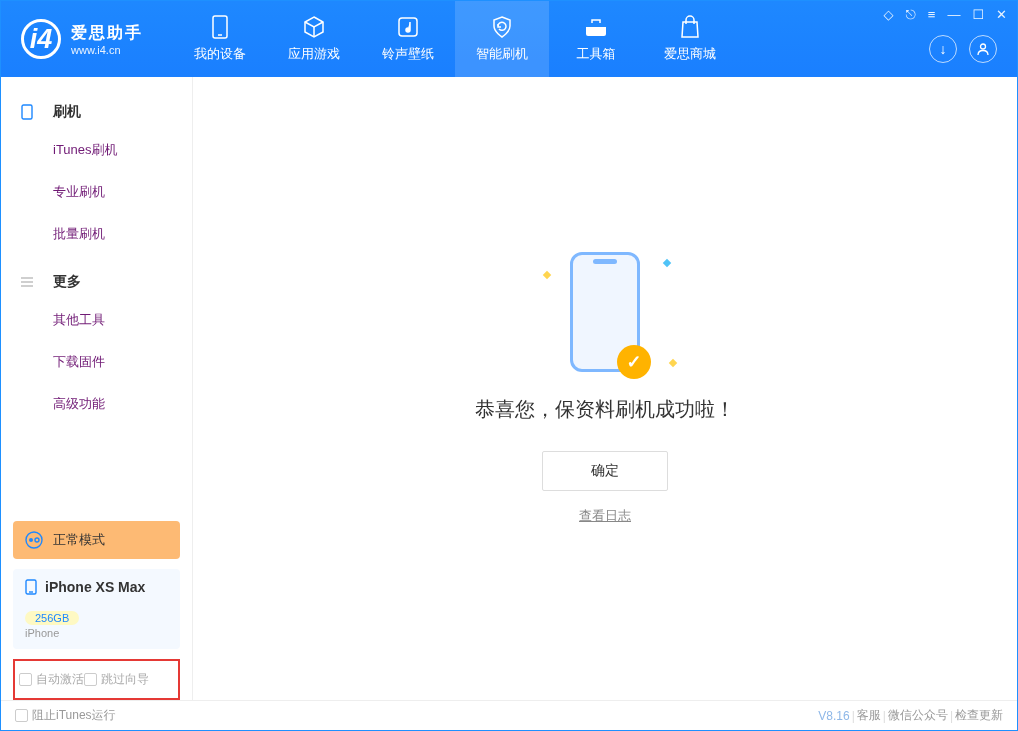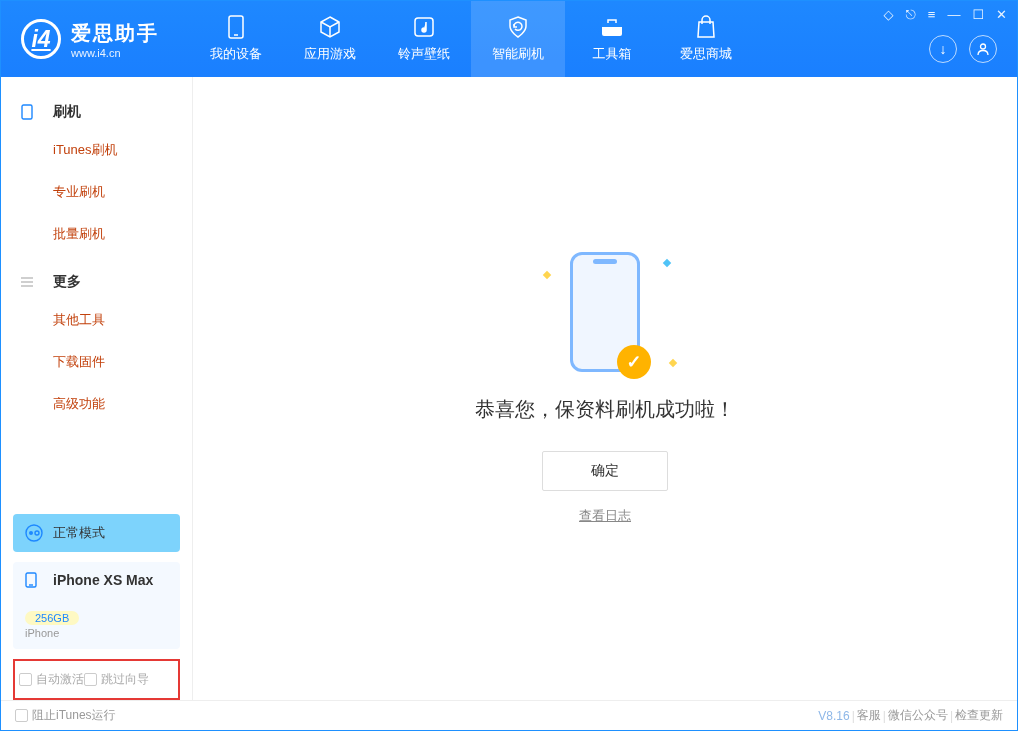--- a/index.html
+++ b/index.html
@@ -1,40 +1,40 @@
 <!DOCTYPE html>
 <html><head>
 <meta charset="utf-8">
 <style>
 * { margin: 0; padding: 0; box-sizing: border-box; font-family: "Microsoft YaHei", "PingFang SC", sans-serif; }
 body { background: #fff; width: 1018px; height: 731px; overflow: hidden; border: 1px solid #1e90ff; }
 .header { background: linear-gradient(180deg, #1e88ff 0%, #1a7fff 100%); height: 76px; display: flex; align-items: center; color: #fff; position: relative; }
 .logo-area { display: flex; align-items: center; padding: 0 20px; gap: 10px; }
-.logo-circle { width: 40px; height: 40px; border: 3px solid #fff; border-radius: 50%; display: flex; align-items: center; justify-content: center; font-size: 23px; font-style: italic; font-weight: bold; text-decoration: underline; }
+.logo-circle { width: 40px; height: 40px; border: 3px solid #fff; border-radius: 50%; display: flex; align-items: center; justify-content: center; font-size: 27px; font-style: italic; font-weight: bold; }
 .logo-text { display: flex; flex-direction: column; }
-.logo-text .main { font-size: 20px; font-weight: bold; letter-spacing: 2px; }
+.logo-text .main { font-size: 16px; font-weight: bold; letter-spacing: 2px; }
 .logo-text .sub { font-size: 11px; opacity: 0.9; }
 .tabs { display: flex; height: 100%; margin-left: 10px; }
 .tab { width: 94px; display: flex; flex-direction: column; align-items: center; justify-content: center; gap: 6px; cursor: pointer; font-size: 13px; }
 .tab.active { background: rgba(255,255,255,0.15); }
 .tab-icon { width: 24px; height: 24px; display: flex; align-items: center; justify-content: center; }
 .window-controls { position: absolute; top: 6px; right: 10px; display: flex; gap: 12px; font-size: 13px; }
 .window-controls span { cursor: pointer; opacity: 0.9; }
 .header-right { position: absolute; right: 20px; bottom: 14px; display: flex; gap: 12px; }
 .hr-icon { width: 28px; height: 28px; border: 1.5px solid rgba(255,255,255,0.7); border-radius: 50%; display: flex; align-items: center; justify-content: center; font-size: 14px; cursor: pointer; }
 .body-area { display: flex; height: calc(100% - 76px - 30px); }
 .sidebar { width: 192px; border-right: 1px solid #eee; display: flex; flex-direction: column; padding-top: 18px; }
 .side-section-title { display: flex; align-items: center; gap: 18px; padding: 8px 18px; font-size: 14px; color: #333; font-weight: bold; }
-.side-item { padding: 12px 18px 12px 52px; font-size: 13px; color: #c2410c; cursor: pointer; }
+.side-item { padding: 12px 18px 12px 52px; font-size: 13px; color: #701a75; cursor: pointer; }
 .side-item.active { color: #1e88ff; }
 .side-icon { width: 16px; height: 16px; display: inline-flex; align-items: center; justify-content: center; }
 .sidebar-bottom { margin-top: auto; padding: 10px 12px 0 12px; }
-.status-card { background: #7dd3fc; border-radius: 4px; padding: 10px 12px; margin-bottom: 10px; display: flex; align-items: center; gap: 10px; font-size: 13px; color: #333; }
+.status-card { background: #fdba74; border-radius: 4px; padding: 10px 12px; margin-bottom: 10px; display: flex; align-items: center; gap: 10px; font-size: 13px; color: #333; }
 .device-card { background: #f4f9ff; border-radius: 4px; padding: 10px 12px; margin-bottom: 10px; }
-.device-name { font-size: 14px; font-weight: bold; color: #333; margin-bottom: 20px; display: flex; align-items: flex-end; gap: 16px; }
+.device-name { font-size: 14px; font-weight: bold; color: #333; margin-bottom: 13px; display: flex; align-items: flex-end; gap: 8px; }
 .device-badge { display: inline-block; background: #fef9c3; color: #1e88ff; border-radius: 10px; padding: 1px 10px; font-size: 11px; margin-bottom: 2px; }
 .device-sub { font-size: 11px; color: #999; }
 .checkbox-row { border: 2px solid #e53935; padding: 10px 4px; display: flex; gap: 0; font-size: 12px; color: #aaa; }
 .cb { display: flex; align-items: center; gap: 4px; }
 .cb-box { width: 13px; height: 13px; border: 1px solid #ccc; border-radius: 2px; background: #fff; }
 .main { flex: 1; display: flex; flex-direction: column; align-items: center; justify-content: center; }
 .phone-illust { width: 70px; height: 120px; border: 3px solid #7fb8ff; border-radius: 12px; position: relative; background: #f0f6ff; margin-bottom: 24px; }
 .phone-illust::before { content: ""; position: absolute; top: 4px; left: 50%; transform: translateX(-50%); width: 24px; height: 5px; background: #7fb8ff; border-radius: 3px; }
 .phone-check { position: absolute; right: -14px; bottom: -10px; width: 34px; height: 34px; background: #ffb300; border-radius: 50%; display: flex; align-items: center; justify-content: center; color: #fff; font-size: 18px; font-weight: bold; }
 .sparkle { position: absolute; width: 6px; height: 6px; background: #ffd54f; transform: rotate(45deg); }

